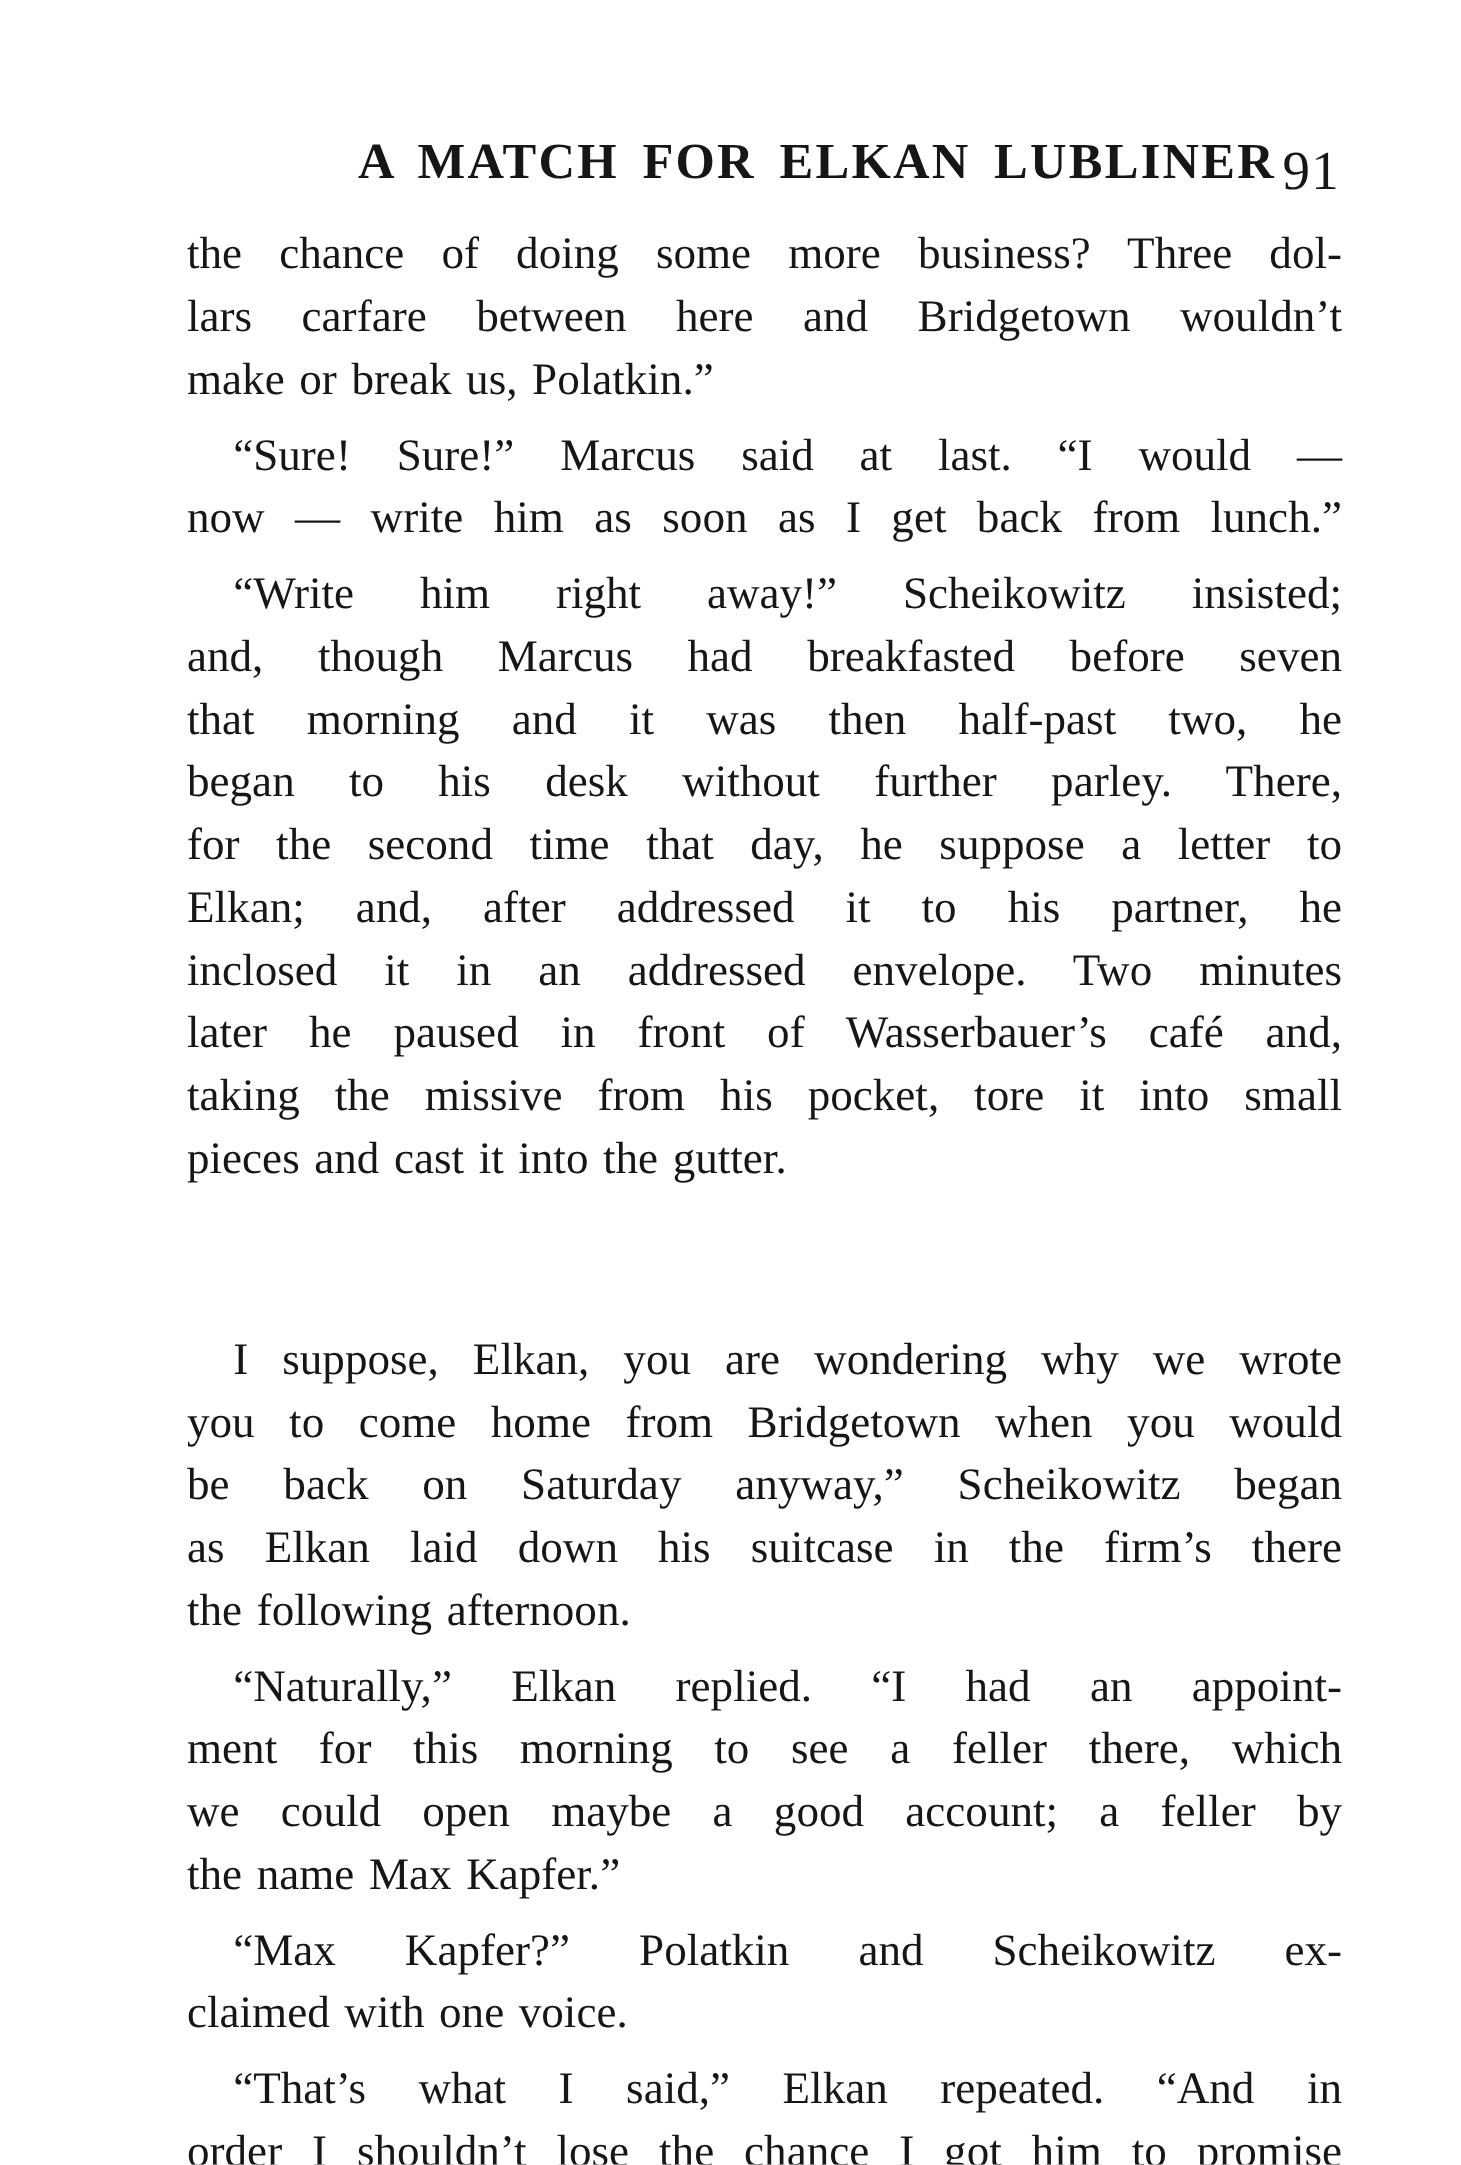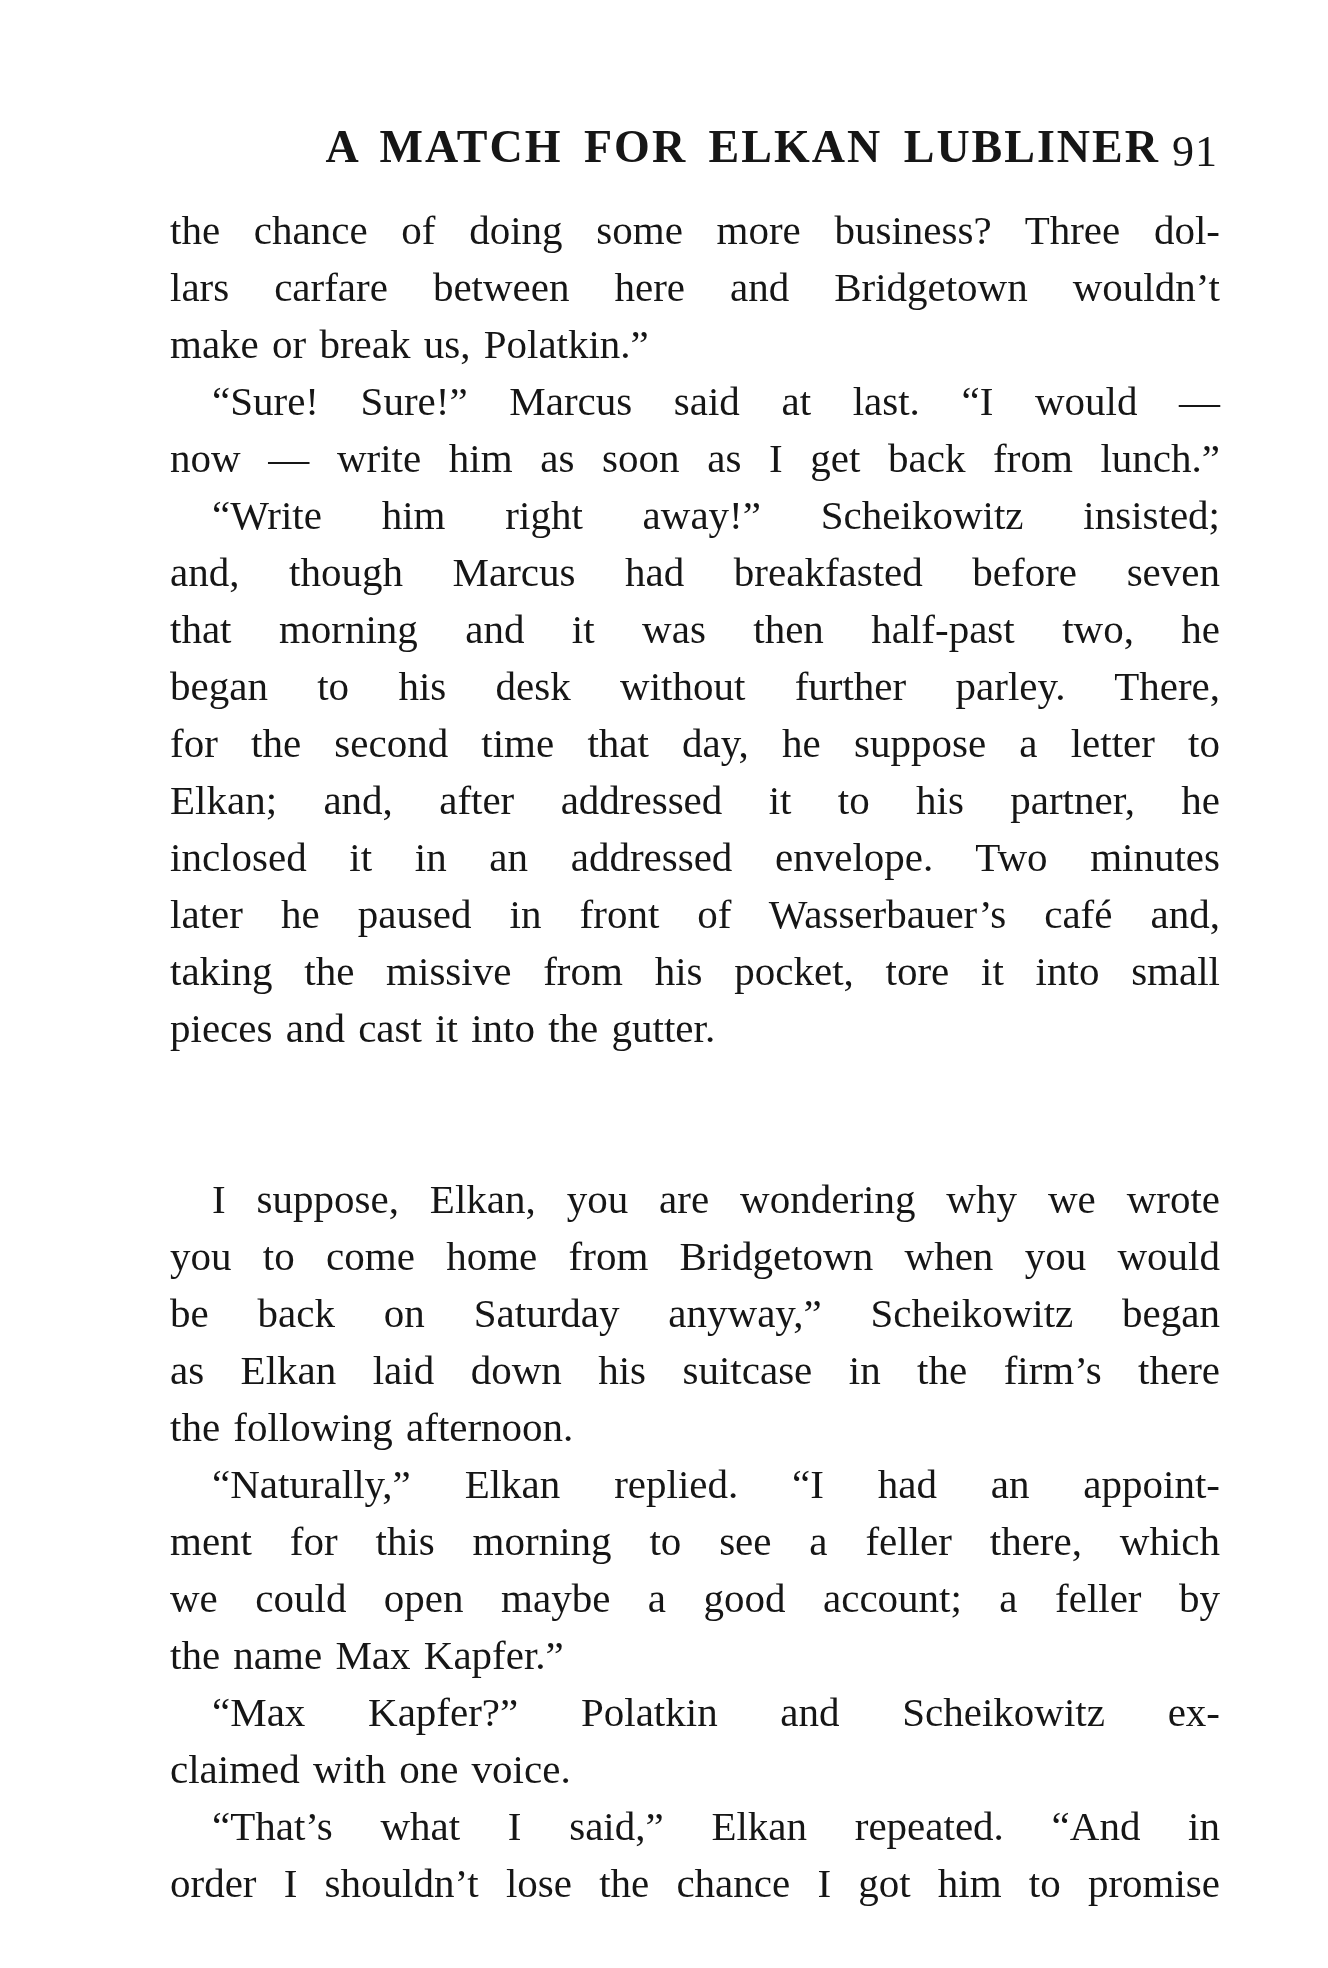--- a/index.html
+++ b/index.html
@@ -28,42 +28,42 @@
     font-size: 46px;
     font-weight: bold;
     letter-spacing: 2px;
     word-spacing: 8px;
     white-space: nowrap;
   }
   .page-number {
     position: absolute;
     right: 2px;
     top: 6px;
-    font-size: 44px;
+    font-size: 50px;
     letter-spacing: 1px;
   }
   .text-block {
     position: absolute;
     left: 170px;
     top: 202px;
     width: 1050px;
   }
   .line {
     font-size: 41px;
     line-height: 57px;
     height: 57px;
     word-spacing: 3px;
     white-space: normal;
     overflow: visible;
   }
   .line.justify {
     text-align: justify;
     text-align-last: justify;
   }
-  .line.indent { text-indent: 42px; }
+  .line.indent { text-indent: 42px; margin-top: 12px; }
   .section-spacer { height: 114px; }
 </style>
 </head>
 <body>
 
 <div class="page">
   <div class="header">
     <span class="running-title">A MATCH FOR ELKAN LUBLINER</span>
     <span class="page-number">91</span>
   </div>

